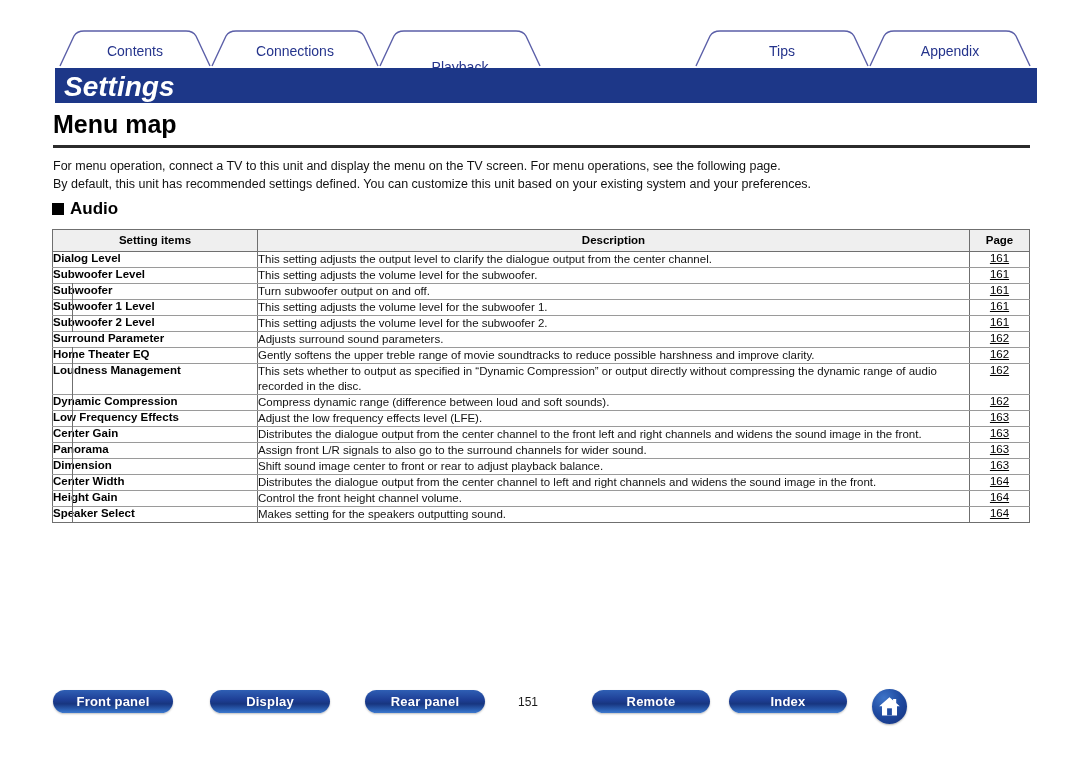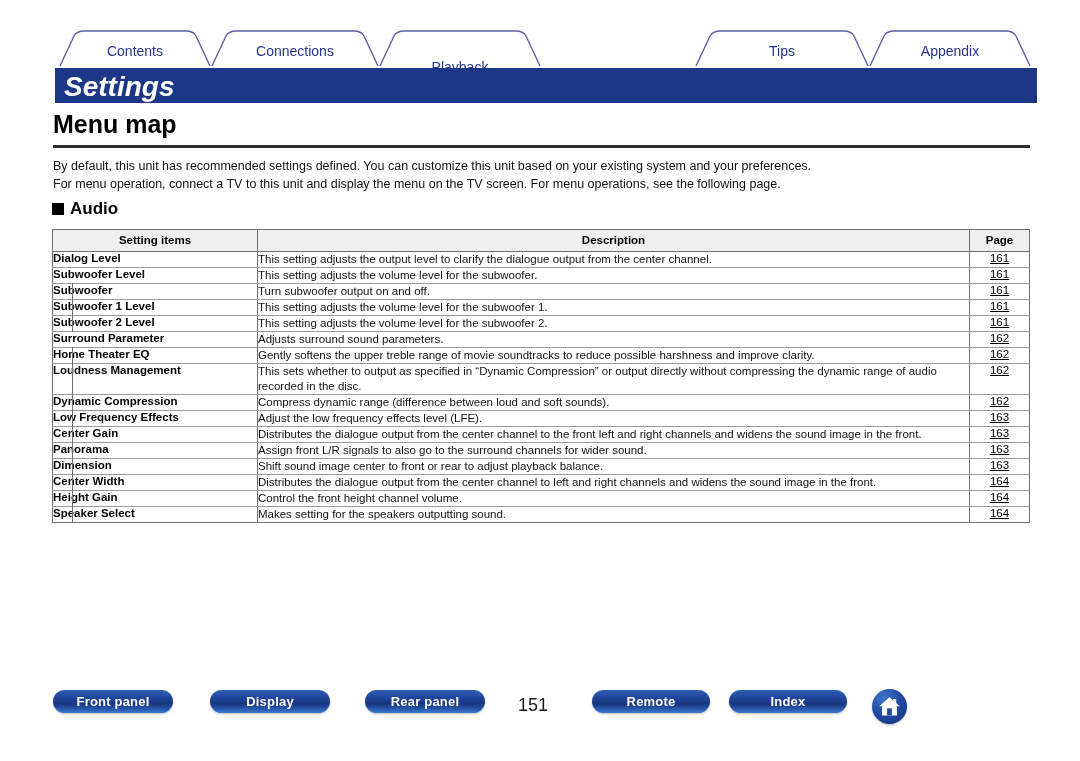--- a/index.html
+++ b/index.html
@@ -209,21 +209,21 @@
   #btn-front  { left: 53px;  width: 120px; }
   #btn-display{ left: 210px; width: 120px; }
   #btn-rear   { left: 365px; width: 120px; }
   #btn-remote { left: 592px; width: 118px; }
   #btn-index  { left: 729px; width: 118px; }
 
   #page-number {
     position: absolute;
     left: 518px;
     top: 5px;
-    font-size: 18px;
+    font-size: 12px;
     font-weight: normal;
     color: #1a1a1a;
   }
 
   #home-icon-btn {
     position: absolute;
     left: 872px;
     top: -1px;
     width: 35px;
     height: 35px;
@@ -260,22 +260,22 @@
 </div>
 
 <div id="titlebar">
   <div id="titlebar-text">Settings</div>
 </div>
 
 <div id="page-title">Menu map</div>
 <div id="title-rule"></div>
 
 <div id="intro">
+  <div>For menu operation, connect a TV to this unit and display the menu on the TV screen. For menu operations, see the following page.</div>
   <div>By default, this unit has recommended settings defined. You can customize this unit based on your existing system and your preferences.</div>
-  <div>For menu operation, connect a TV to this unit and display the menu on the TV screen. For menu operations, see the following page.</div>
 </div>
 
 <div id="section-heading">
   <span id="section-bullet"></span>
   <span>Audio</span>
 </div>
 
 <table id="menu-table">
   <colgroup>
     <col class="c-item">

